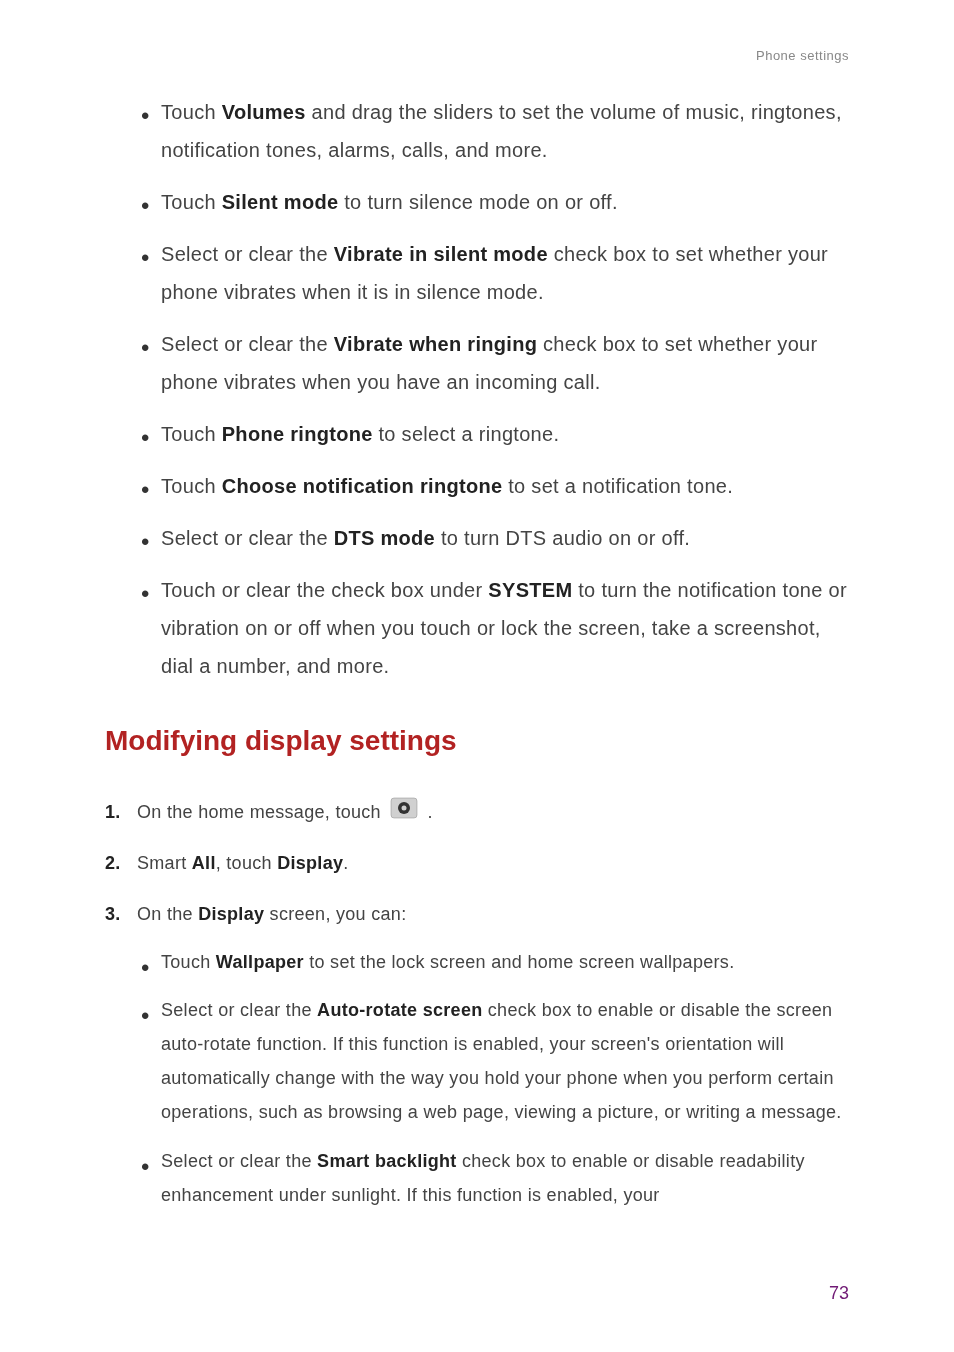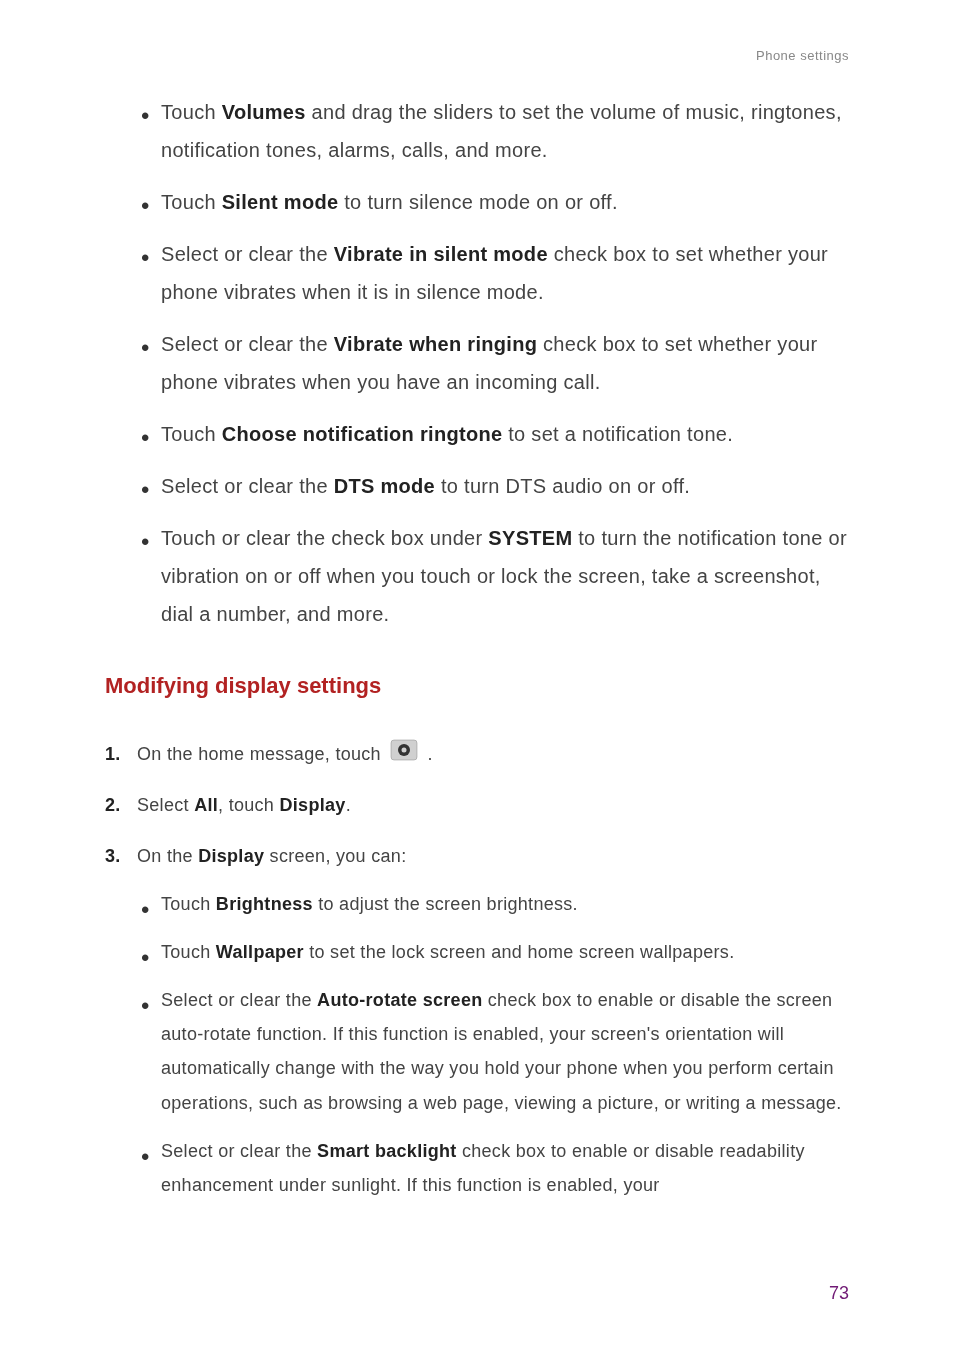--- a/index.html
+++ b/index.html
@@ -46,21 +46,21 @@
       left: -20px;
       top: 0px;
       font-size: 24px;
       color: #333333;
     }
     .bold {
       font-weight: bold;
       color: #222222;
     }
     .section-title {
-      font-size: 22px;
+      font-size: 28px;
       font-weight: bold;
       color: #b22222;
       margin-top: 40px;
       margin-bottom: 38px;
       letter-spacing: 0px;
     }
     .numbered-list {
       list-style: none;
       padding-left: 0px;
     }
@@ -126,20 +126,23 @@
     <li>
       <span>Touch </span><span class="bold">Silent mode</span><span> to turn silence mode on or off.</span>
     </li>
     <li>
       <span>Select or clear the </span><span class="bold">Vibrate in silent mode</span><span> check box to set whether your phone vibrates when it is in silence mode.</span>
     </li>
     <li>
       <span>Select or clear the </span><span class="bold">Vibrate when ringing</span><span> check box to set whether your phone vibrates when you have an incoming call.</span>
     </li>
     <li>
+      <span>Touch </span><span class="bold">Phone ringtone</span><span> to select a ringtone.</span>
+    </li>
+    <li>
       <span>Touch </span><span class="bold">Choose notification ringtone</span><span> to set a notification tone.</span>
     </li>
     <li>
       <span>Select or clear the </span><span class="bold">DTS mode</span><span> to turn DTS audio on or off.</span>
     </li>
     <li>
       <span>Touch or clear the check box under </span><span class="bold">SYSTEM</span><span> to turn the notification tone or vibration on or off when you touch or lock the screen, take a screenshot, dial a number, and more.</span>
     </li>
   </ul>
 
@@ -153,30 +156,27 @@
         <svg width="28" height="22" viewBox="0 0 28 22">
           <rect x="1" y="1" width="26" height="20" rx="3" fill="#d0d0d0" stroke="#888888" stroke-width="0.5"></rect>
           <circle cx="14" cy="11" r="6" fill="#333333"></circle>
           <circle cx="14" cy="11" r="2.5" fill="#d0d0d0"></circle>
         </svg>
       </span>
       <span> .</span>
     </li>
     <li>
       <span class="num">2. </span>
-      <span>Select </span><span class="bold">All</span><span>, touch </span><span class="bold">Display</span><span>.</span>
+      <span>Smart </span><span class="bold">All</span><span>, touch </span><span class="bold">Display</span><span>.</span>
     </li>
     <li>
       <span class="num">3. </span>
       <span>On the </span><span class="bold">Display</span><span> screen, you can:</span>
 
       <ul class="nested-bullets">
-        <li>
-          <span>Touch </span><span class="bold">Brightness</span><span> to adjust the screen brightness.</span>
-        </li>
         <li>
           <span>Touch </span><span class="bold">Wallpaper</span><span> to set the lock screen and home screen wallpapers.</span>
         </li>
         <li>
           <span>Select or clear the </span><span class="bold">Auto-rotate screen</span><span> check box to enable or disable the screen auto-rotate function. If this function is enabled, your screen's orientation will automatically change with the way you hold your phone when you perform certain operations, such as browsing a web page, viewing a picture, or writing a message.</span>
         </li>
         <li>
           <span>Select or clear the </span><span class="bold">Smart backlight</span><span> check box to enable or disable readability enhancement under sunlight. If this function is enabled, your</span>
         </li>
       </ul>

